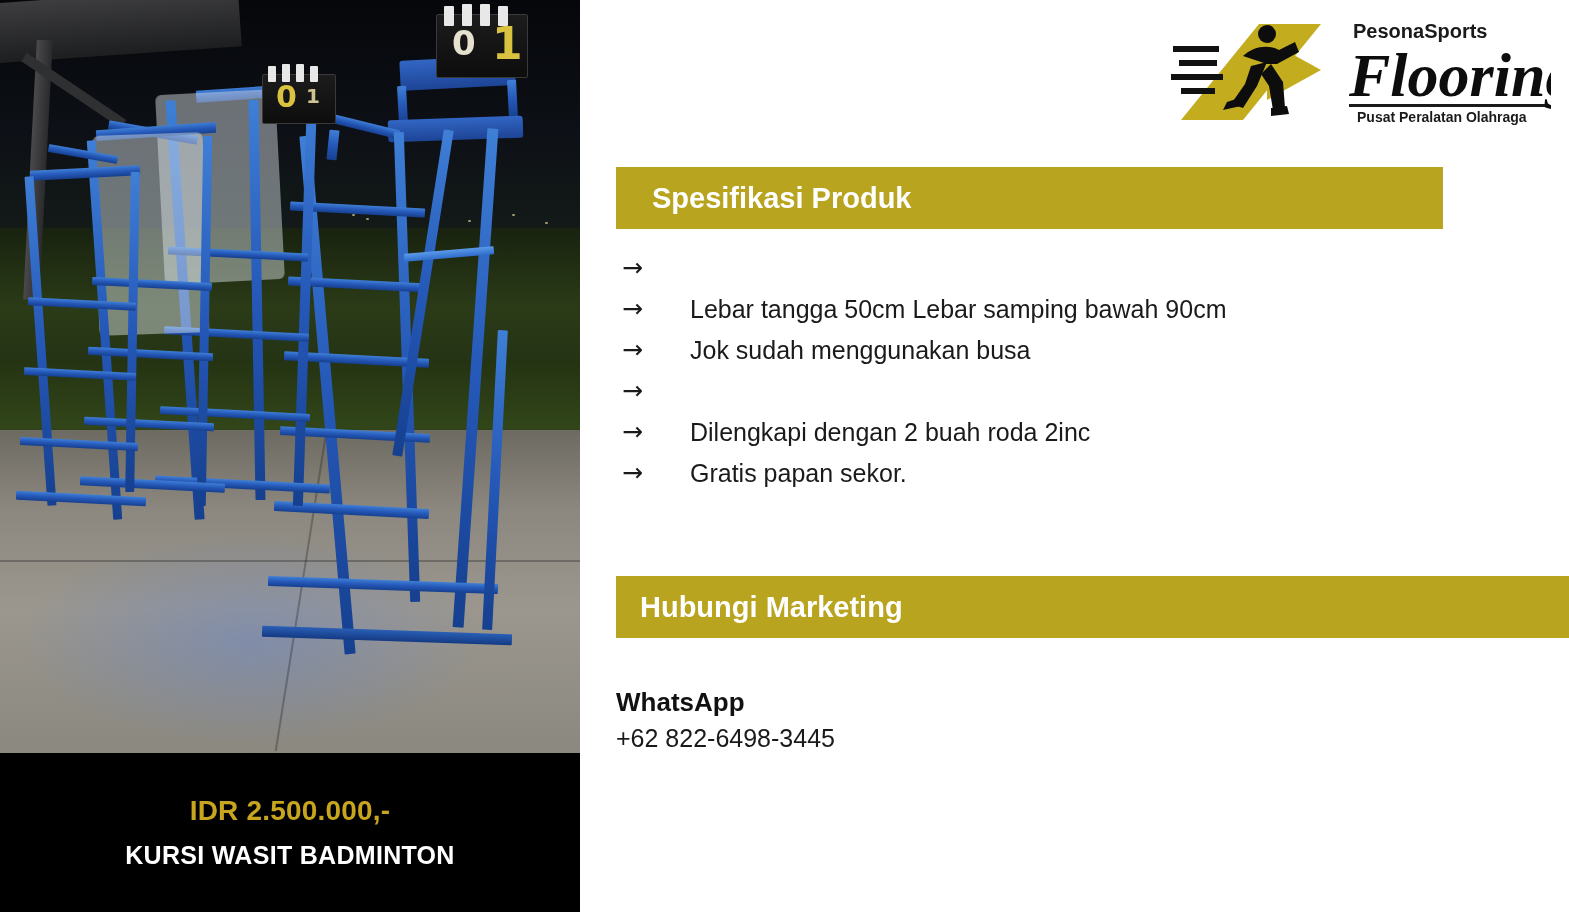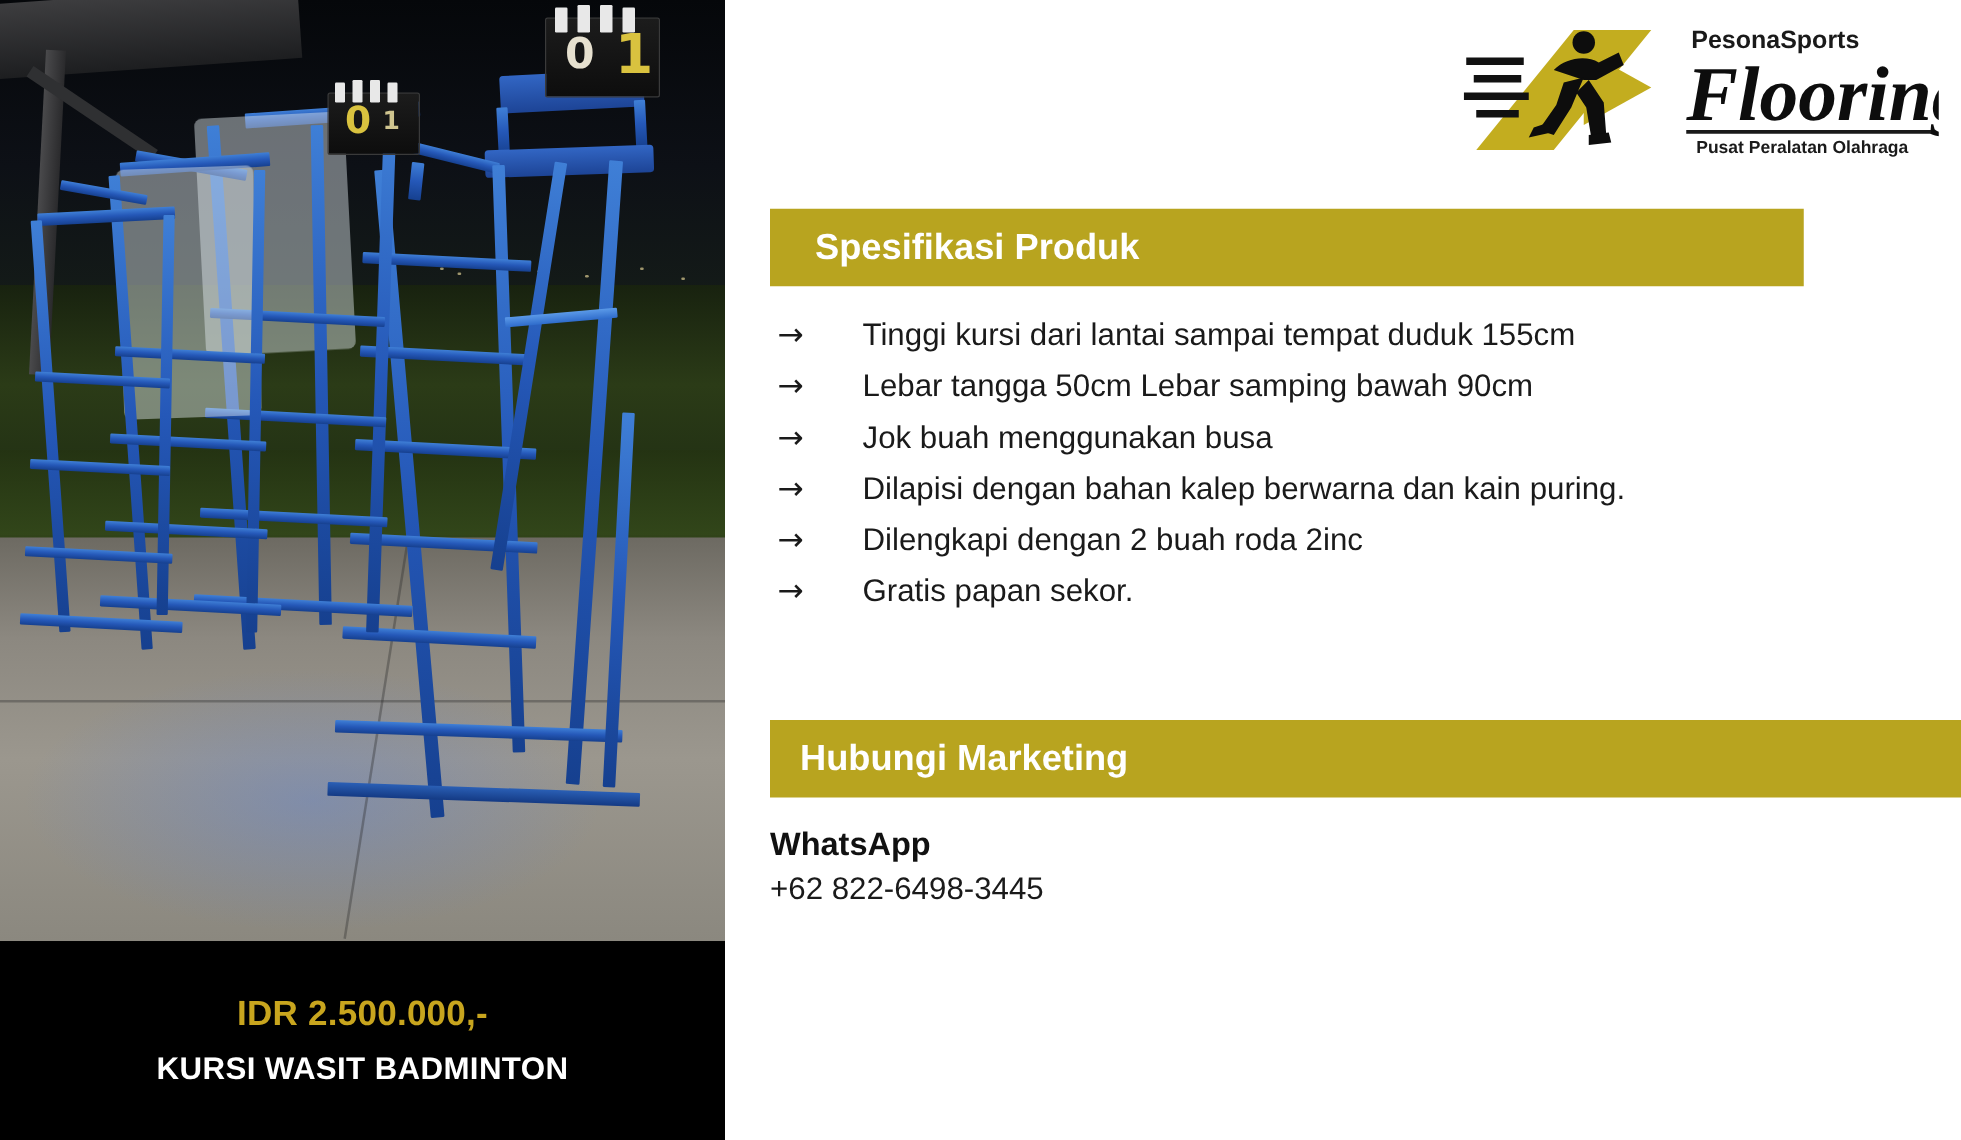--- a/index.html
+++ b/index.html
@@ -238,20 +238,21 @@
     display: flex;
   }
   .contact-col { box-sizing: border-box; }
   #wa-col { width: 434px; }
   #email-col { width: 519px; }
   .contact-label {
     color: #111111;
     font-size: 26px;
     font-weight: 700;
     margin-bottom: 6px;
+    margin-top: 27px;
   }
   .contact-value {
     color: #1a1a1a;
     font-size: 25px;
   }
 </style>
 </head>
 <body>
 
 <div class="page">
@@ -382,33 +383,31 @@
       </svg>
     </div>
 
     <div class="section-bar" id="spec-bar">
       <span>Spesifikasi Produk</span>
     </div>
 
     <div class="spec-list">
       <div class="spec-item">
         <div class="arrow">→</div>
-        <div class="spec-text">Tinggi kursi dari lantai sampai tempat duduk 155cm</div>
       </div>
       <div class="spec-item">
         <div class="arrow">→</div>
         <div class="spec-text">Lebar tangga 50cm Lebar samping bawah 90cm</div>
       </div>
       <div class="spec-item">
         <div class="arrow">→</div>
-        <div class="spec-text">Jok buah menggunakan busa</div>
-      </div>
-      <div class="spec-item">
-        <div class="arrow">→</div>
-        <div class="spec-text">Dilapisi dengan bahan kalep berwarna dan kain puring.</div>
+        <div class="spec-text">Jok sudah menggunakan busa</div>
+      </div>
+      <div class="spec-item">
+        <div class="arrow">→</div>
       </div>
       <div class="spec-item">
         <div class="arrow">→</div>
         <div class="spec-text">Dilengkapi dengan 2 buah roda 2inc</div>
       </div>
       <div class="spec-item">
         <div class="arrow">→</div>
         <div class="spec-text">Gratis papan sekor.</div>
       </div>
     </div>

